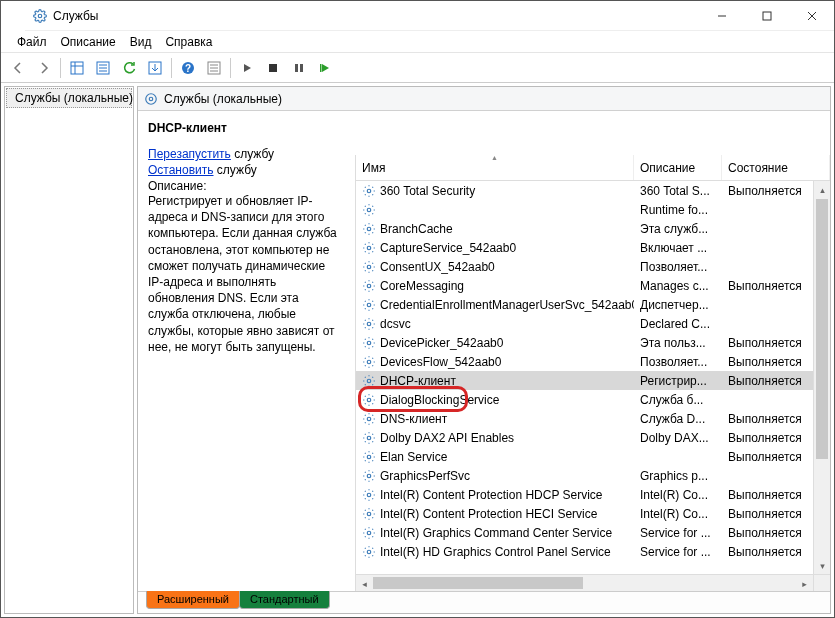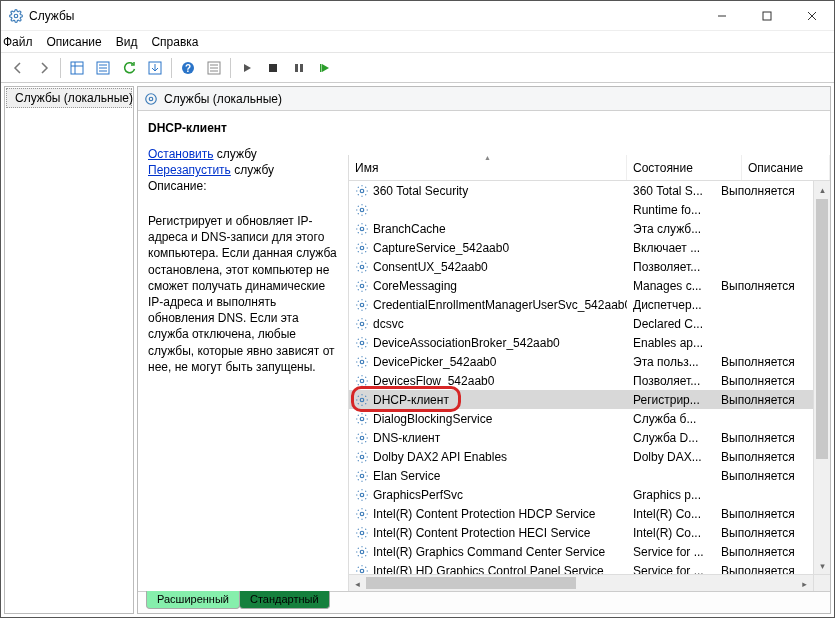--- a/index.html
+++ b/index.html
@@ -21,35 +21,36 @@
     position: relative;
   }
   
   .titlebar {
     height: 30px;
     background: #fff;
     display: flex;
     align-items: center;
     padding-left: 8px;
     border-bottom: 1px solid #eee;
+    margin-left: 24px;
   }
   .titlebar .title { margin-left: 6px; }
   .titlebar .controls { margin-left: auto; display: flex; }
   .titlebar .btn {
     width: 45px; height: 30px; display: flex; align-items: center; justify-content: center;
     color: #666;
   }
   .gear-icon { width: 14px; height: 14px; }
   
   .menubar {
     height: 22px;
     display: flex;
     align-items: center;
     gap: 14px;
-    padding-left: 2px;
+    padding-left: 16px;
     font-size: 12px;
     border-bottom: 1px solid #e5e5e5;
   }
   .menubar span { cursor: default; }
   
   .toolbar {
     height: 30px;
     display: flex;
     align-items: center;
     padding: 0 4px;
@@ -102,31 +103,32 @@
     background: #f5f6f7;
     border-bottom: 1px solid #d0d0d0;
     display: flex; align-items: center;
     padding-left: 6px;
     gap: 6px;
   }
   .content-body {
     flex: 1;
     display: flex;
     min-height: 0;
+    gap: 7px;
   }
   .detail-pane {
     width: 210px;
     padding: 10px 10px 0 10px;
     overflow: hidden;
   }
   .detail-pane .sel-name { font-weight: bold; margin-bottom: 12px; }
   .detail-pane .link { color: #0033cc; text-decoration: underline; cursor: pointer; }
   .detail-pane .line { margin-bottom: 2px; }
   .detail-pane .desc-label { margin-top: 0; }
-  .detail-pane .desc-text { line-height: 1.35; margin-top: 20px; }
+  .detail-pane .desc-text { line-height: 1.35; }
   .list-pane {
     flex: 1;
     display: flex;
     flex-direction: column;
     min-width: 0;
     border-left: 1px solid #ddd;
     margin-top: 44px;
   }
   .list-header {
     height: 26px;
@@ -223,21 +225,21 @@
     padding-left: 8px;
     background: #fdfdfd;
   }
   .tab {
     padding: 2px 10px 0 10px;
     border: 1px solid #aaa;
     border-top: none;
     border-bottom-left-radius: 4px;
     border-bottom-right-radius: 4px;
     margin-right: -1px;
-    background: #86efac;
+    background: #f97316;
     font-size: 11px;
     position: relative;
     top: -1px;
     height: 18px;
   }
   .tab.inactive { background: #15803d; }
 </style>
 </head>
 <body>
 
@@ -370,33 +372,33 @@
       <div class="content-header">
         <svg class="gear-icon" viewBox="0 0 24 24" fill="none" stroke="#3a7ab8" stroke-width="2">
             <circle cx="12" cy="12" r="3"></circle>
             <circle cx="12" cy="12" r="9"></circle>
           </svg>
         <span>Службы (локальные)</span>
       </div>
       <div class="content-body">
         <div class="detail-pane">
           <div class="sel-name">DHCP-клиент</div>
+          <div class="line"><span class="link">Перезапустить</span><span> службу</span></div>
           <div class="line"><span class="link">Остановить</span><span> службу</span></div>
-          <div class="line"><span class="link">Перезапустить</span><span> службу</span></div>
           <div class="desc-label">Описание:</div>
           <div class="desc-text">Регистрирует и обновляет IP-адреса и DNS-записи для этого компьютера. Если данная служба остановлена, этот компьютер не сможет получать динамические IP-адреса и выполнять обновления DNS. Если эта служба отключена, любые службы, которые явно зависят от нее, не могут быть запущены.</div>
         </div>
         <div class="list-pane">
           <div class="list-header">
             <div class="col name">
                 <span>Имя</span>
                 <span class="sort-caret">▲</span>
               </div>
+            <div class="col desc">Описание</div>
             <div class="col state">Состояние</div>
-            <div class="col desc">Описание</div>
           </div>
           <div class="list-body">
             <div class="rows" id="rows">
                 <div class="row">
                   <div class="cell name">
                     <span class="svc-icon">
                       <svg viewBox="0 0 24 24" width="14" height="14" fill="none" stroke="#3a7ab8" stroke-width="2">
                         <circle cx="12" cy="12" r="3"></circle>
                         <path d="M12 2v2M12 20v2M4.9 4.9l1.4 1.4M17.7 17.7l1.4 1.4M2 12h2M20 12h2M4.9 19.1l1.4-1.4M17.7 6.3l1.4-1.4"></path>
                       </svg>
@@ -487,33 +489,20 @@
                   <div class="cell name">
                     <span class="svc-icon">
                       <svg viewBox="0 0 24 24" width="14" height="14" fill="none" stroke="#3a7ab8" stroke-width="2">
                         <circle cx="12" cy="12" r="3"></circle>
                         <path d="M12 2v2M12 20v2M4.9 4.9l1.4 1.4M17.7 17.7l1.4 1.4M2 12h2M20 12h2M4.9 19.1l1.4-1.4M17.7 6.3l1.4-1.4"></path>
                       </svg>
                     </span>
                     <span>dcsvc</span>
                   </div>
                   <div class="cell desc">Declared C...</div>
-                  <div class="cell state"></div>
-                </div>
-                <div class="row">
-                  <div class="cell name">
-                    <span class="svc-icon">
-                      <svg viewBox="0 0 24 24" width="14" height="14" fill="none" stroke="#3a7ab8" stroke-width="2">
-                        <circle cx="12" cy="12" r="3"></circle>
-                        <path d="M12 2v2M12 20v2M4.9 4.9l1.4 1.4M17.7 17.7l1.4 1.4M2 12h2M20 12h2M4.9 19.1l1.4-1.4M17.7 6.3l1.4-1.4"></path>
-                      </svg>
-                    </span>
-                    <span>DeviceAssociationBroker_542aab0</span>
-                  </div>
-                  <div class="cell desc">Enables ap...</div>
                   <div class="cell state"></div>
                 </div>
                 <div class="row">
                   <div class="cell name">
                     <span class="svc-icon">
                       <svg viewBox="0 0 24 24" width="14" height="14" fill="none" stroke="#3a7ab8" stroke-width="2">
                         <circle cx="12" cy="12" r="3"></circle>
                         <path d="M12 2v2M12 20v2M4.9 4.9l1.4 1.4M17.7 17.7l1.4 1.4M2 12h2M20 12h2M4.9 19.1l1.4-1.4M17.7 6.3l1.4-1.4"></path>
                       </svg>
                     </span>

